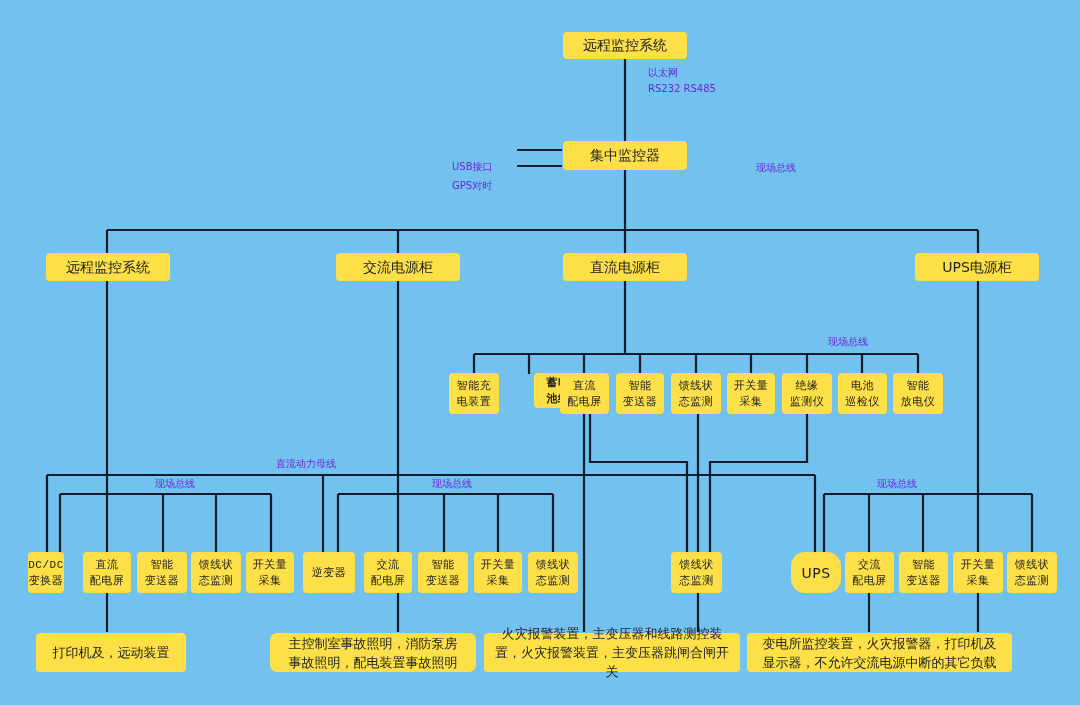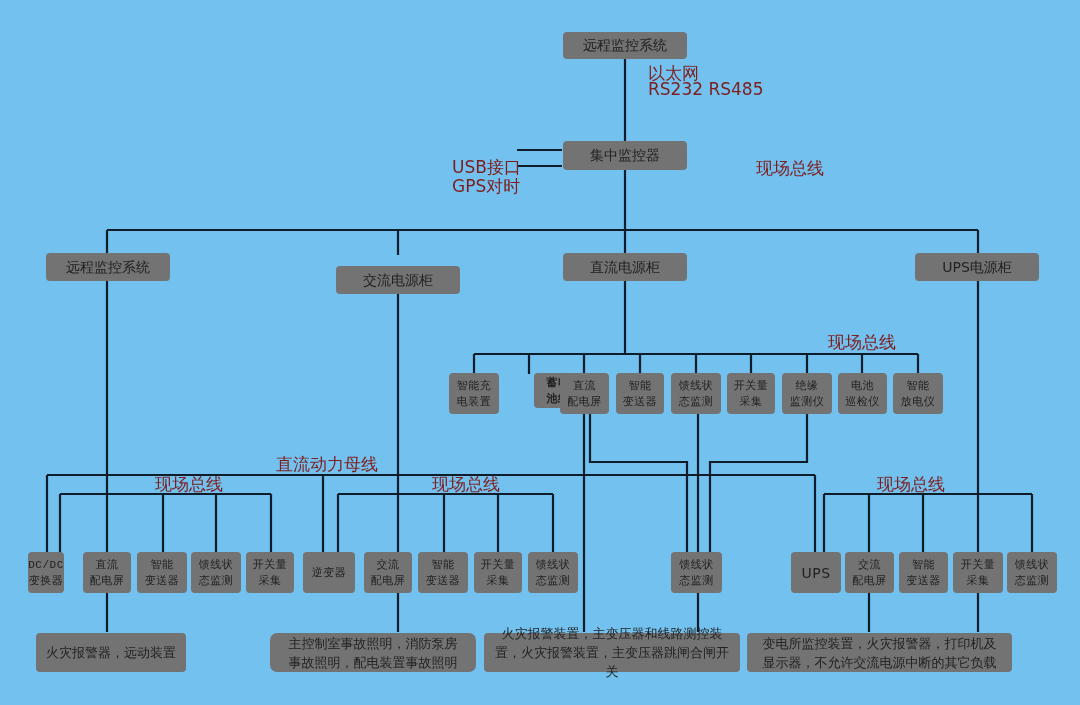--- a/index.html
+++ b/index.html
@@ -6,37 +6,37 @@
   body {
     width: 1080px; height: 705px; overflow: hidden;
     background: #72C1EE;
     font-family: "DejaVu Sans", "Liberation Sans", sans-serif;
     position: relative;
   }
   #lines { position: absolute; left: 0; top: 0; width: 1080px; height: 705px; }
   #lines line, #lines polyline { stroke: #0f1c2a; stroke-width: 2.2; fill: none; }
   .box {
     position: absolute;
-    background: #737373;
+    background: #fde047;
     border-radius: 4px;
     color: #222;
     display: flex; align-items: center; justify-content: center;
     text-align: center;
     font-size: 13px;
     line-height: 17px;
     box-sizing: border-box;
     white-space: pre-line;
   }
   .box.lg { font-size: 14px; }
   .box.sm { font-size: 11px; line-height: 16px; letter-spacing: 0.5px; }
   .box.desc { font-size: 13px; line-height: 19px; padding: 0 6px; }
   .lbl {
     position: absolute;
-    color: #7f1d1d;
-    font-size: 17px;
+    color: #6d28d9;
+    font-size: 10px;
     line-height: 16px;
     white-space: pre-line;
   }
 </style>
 </head>
 <body>
 
 <svg id="lines" viewBox="0 0 1080 705">
 
   <line x1="625" y1="58" x2="625" y2="142"></line>
@@ -104,21 +104,21 @@
 
 <div class="box lg" style="left:563px;top:32px;width:124px;height:27px;">远程监控系统</div>
 <div class="lbl" style="left:648px;top:65px;">以太网
 RS232 RS485</div>
 <div class="box lg" style="left:563px;top:141px;width:124px;height:29px;">集中监控器</div>
 <div class="lbl" style="left:452px;top:142px;margin-top:36px;">GPS对时</div>
 <div class="lbl" style="left:452px;top:159px;">USB接口</div>
 <div class="lbl" style="left:756px;top:160px;">现场总线</div>
 
 <div class="box lg" style="left:46px;top:253px;width:124px;height:28px;">远程监控系统</div>
-<div class="box lg" style="left:336px;top:253px;width:124px;height:28px;margin-top:13px;">交流电源柜</div>
+<div class="box lg" style="left:336px;top:253px;width:124px;height:28px;">交流电源柜</div>
 <div class="box lg" style="left:563px;top:253px;width:124px;height:28px;">直流电源柜</div>
 <div class="box lg" style="left:915px;top:253px;width:124px;height:28px;">UPS电源柜</div>
 
 <div class="lbl" style="left:828px;top:334px;">现场总线</div>
 <div class="box sm" style="left:449px;top:373px;width:50px;height:41px;">智能充
 电装置</div>
 <div class="box sm" style="left:534px;top:373px;width:48px;height:35px;font-weight:bold;">蓄电
 池组</div>
 <div class="box sm" style="left:560px;top:373px;width:49px;height:41px;">直流
 配电屏</div>
@@ -157,29 +157,29 @@
 <div class="box sm" style="left:418px;top:552px;width:50px;height:41px;">智能
 变送器</div>
 <div class="box sm" style="left:474px;top:552px;width:48px;height:41px;">开关量
 采集</div>
 <div class="box sm" style="left:528px;top:552px;width:50px;height:41px;">馈线状
 态监测</div>
 
 <div class="box sm" style="left:671px;top:552px;width:51px;height:41px;">馈线状
 态监测</div>
 
-<div class="box sm" style="left:791px;top:552px;width:50px;height:41px;font-size:14px;">UPS</div>
+<div class="box sm" style="left:791px;top:552px;width:50px;height:41px;font-size:14px;border-radius:14px;">UPS</div>
 <div class="box sm" style="left:845px;top:552px;width:49px;height:41px;">交流
 配电屏</div>
 <div class="box sm" style="left:899px;top:552px;width:49px;height:41px;">智能
 变送器</div>
 <div class="box sm" style="left:953px;top:552px;width:50px;height:41px;">开关量
 采集</div>
 <div class="box sm" style="left:1007px;top:552px;width:50px;height:41px;">馈线状
 态监测</div>
 
-<div class="box desc" style="left:36px;top:633px;width:150px;height:39px;">火灾报警器，远动装置</div>
+<div class="box desc" style="left:36px;top:633px;width:150px;height:39px;">打印机及，远动装置</div>
 <div class="box desc" style="left:270px;top:633px;width:206px;height:39px;border-radius:7px;">主控制室事故照明，消防泵房
 事故照明，配电装置事故照明</div>
 <div class="box desc" style="left:484px;top:633px;width:256px;height:39px;">火灾报警装置，主变压器和线路测控装
 置，火灾报警装置，主变压器跳闸合闸开关</div>
 <div class="box desc" style="left:747px;top:633px;width:265px;height:39px;">变电所监控装置，火灾报警器，打印机及
 显示器，不允许交流电源中断的其它负载</div>
 
 </body></html>

